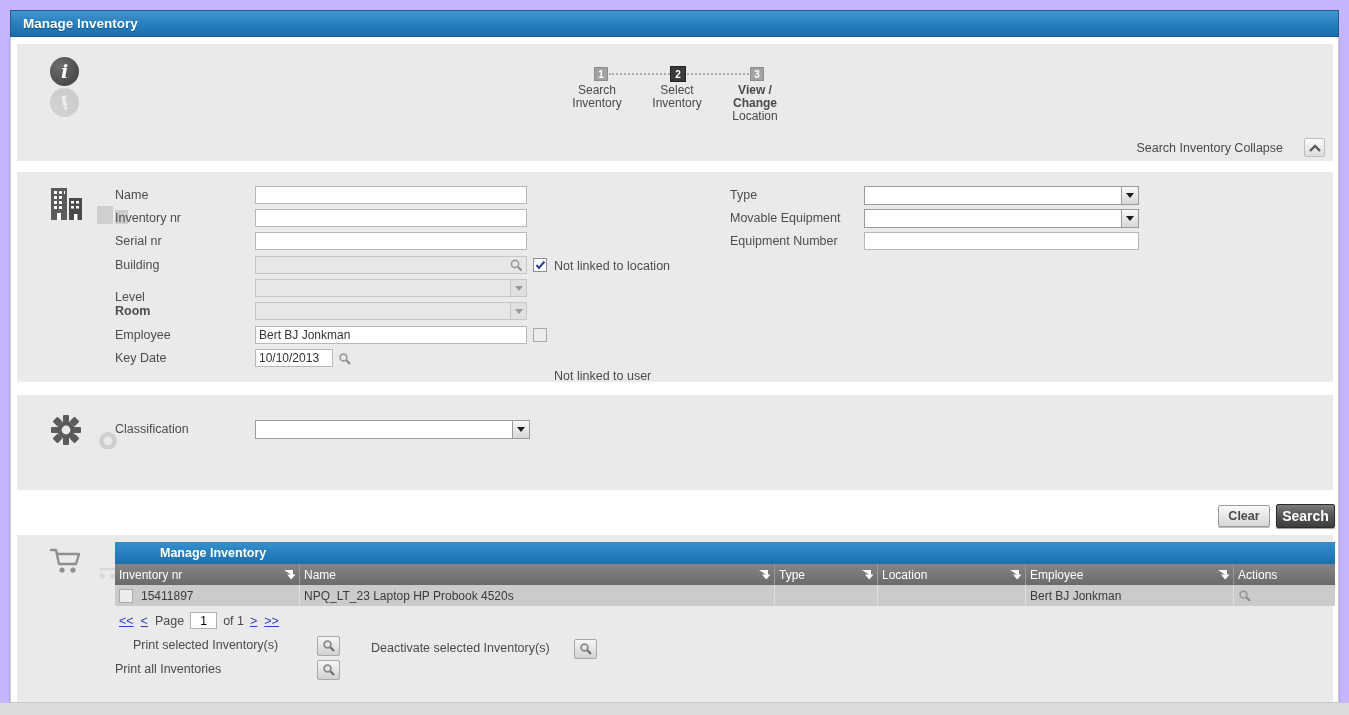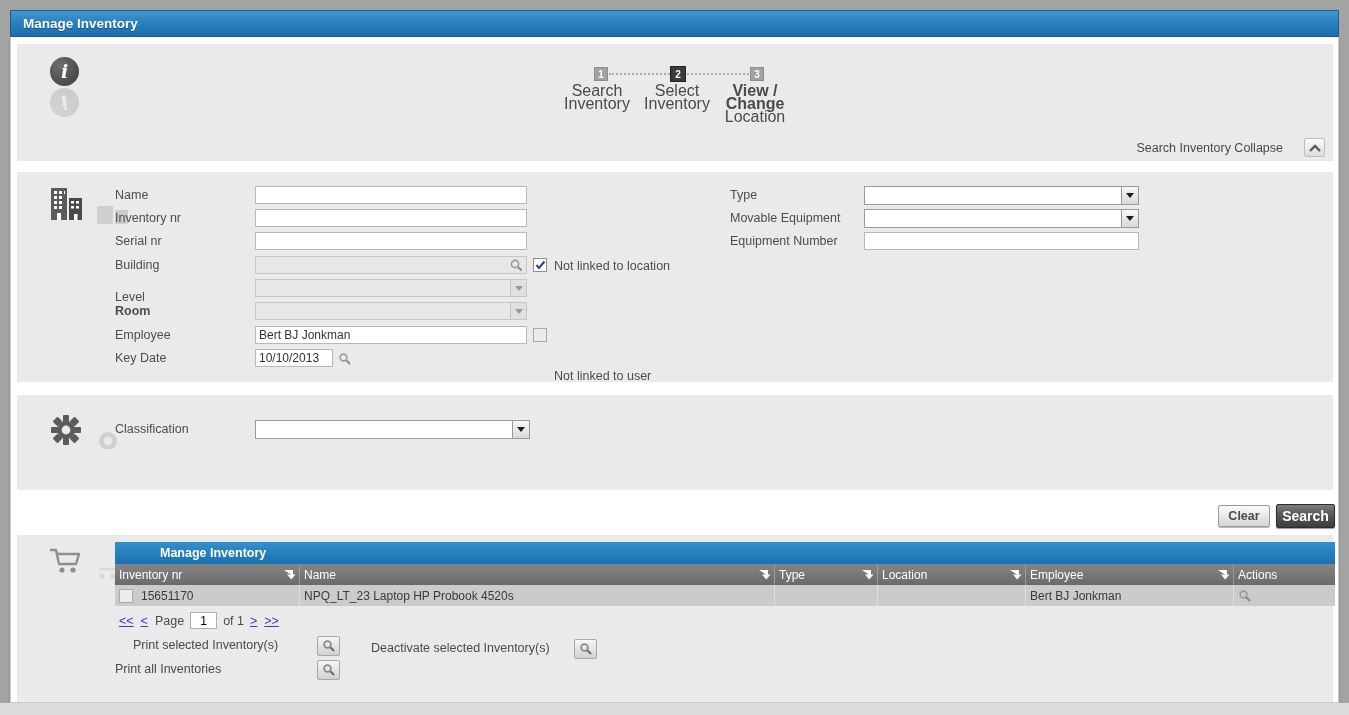--- a/index.html
+++ b/index.html
@@ -1,17 +1,17 @@
 <!DOCTYPE html>
 <html><head>
 <meta charset="utf-8">
 <style>
   * { margin:0; padding:0; box-sizing:border-box; }
   body { font-family:"Liberation Sans", sans-serif; background:#f6f6f6; }
-  #screen { position:relative; width:1349px; height:715px; background:#a3a3a3; overflow:hidden; }
+  #screen { position:relative; width:1349px; height:715px; background:#c4b5fd; overflow:hidden; }
 
   
   .titlebar { position:absolute; left:10px; top:10px; width:1329px; height:27px;
     background:linear-gradient(#4496cf, #2a82c0 45%, #1a6dad); border:1px solid #17618f;
     display:flex; align-items:center; padding-left:12px; }
   .titlebar span { color:#fff; font-weight:bold; font-size:13.5px; text-shadow:0 1px 1px rgba(0,0,0,.35); }
 
   
   .panel { position:absolute; left:10px; top:37px; width:1329px; height:666px;
     background:#ffffff; border:1px solid #c9c9c9; border-top:none; box-shadow:0 1px 3px rgba(0,0,0,.12); }
@@ -31,21 +31,21 @@
     background:radial-gradient(circle at 35% 30%, #6e6e6e, #4a4a4a 70%);
     display:flex; align-items:center; justify-content:center; }
   .info-circle span { color:#fff; font-family:"DejaVu Serif", serif; font-style:italic; font-weight:bold; font-size:19px; line-height:1; }
 
   
   .wiz-box { position:absolute; color:#fff; font-weight:bold; font-size:10px;
     display:flex; align-items:center; justify-content:center; }
   .wiz-inactive { width:14px; height:14px; background:#a2a2a2; border:1px solid #8d8d8d; }
   .wiz-active { width:16px; height:16px; background:#3a3a3a; border:1px solid #222; }
   .wiz-line { position:absolute; height:0; border-top:2px dotted #aaaaaa; }
-  .wiz-label { position:absolute; font-size:16px; color:#4a4a4a; text-align:center; line-height:13px; }
+  .wiz-label { position:absolute; font-size:12px; color:#4a4a4a; text-align:center; line-height:13px; }
 
   .collapse-label { position:absolute; left:1080px; top:141px; width:203px; text-align:right; font-size:12.5px; color:#4a4a4a; }
   .collapse-btn { position:absolute; left:1304px; top:138px; width:21px; height:19px;
     background:linear-gradient(#fbfbfb,#dcdcdc); border:1px solid #bdbdbd; border-radius:2px;
     display:flex; align-items:center; justify-content:center; cursor:pointer; }
 
   
   .flabel { position:absolute; font-size:12.5px; color:#4d4d4d; white-space:nowrap; }
   .tinput { position:absolute; height:18px; border:1px solid #b8b8b8; background:#fff;
     font-family:"Liberation Sans", sans-serif; font-size:12px; color:#333; padding:0 3px; }
@@ -341,21 +341,21 @@
       </svg>
     </div>
     <div class="th-cell" style="width:101px;">
       <span>Actions</span>
     </div>
   </div>
 
   <div class="tbl-row">
     <div class="td-cell" style="width:185px;">
       <div class="cbx unchecked" style="position:static; margin-right:8px; flex:0 0 auto;"></div>
-      <span>15651170</span>
+      <span>15411897</span>
     </div>
     <div class="td-cell" style="width:475px;">
       <span>NPQ_LT_23 Laptop HP Probook 4520s</span>
     </div>
     <div class="td-cell" style="width:103px;">
       <span></span>
     </div>
     <div class="td-cell" style="width:148px;">
       <span></span>
     </div>

